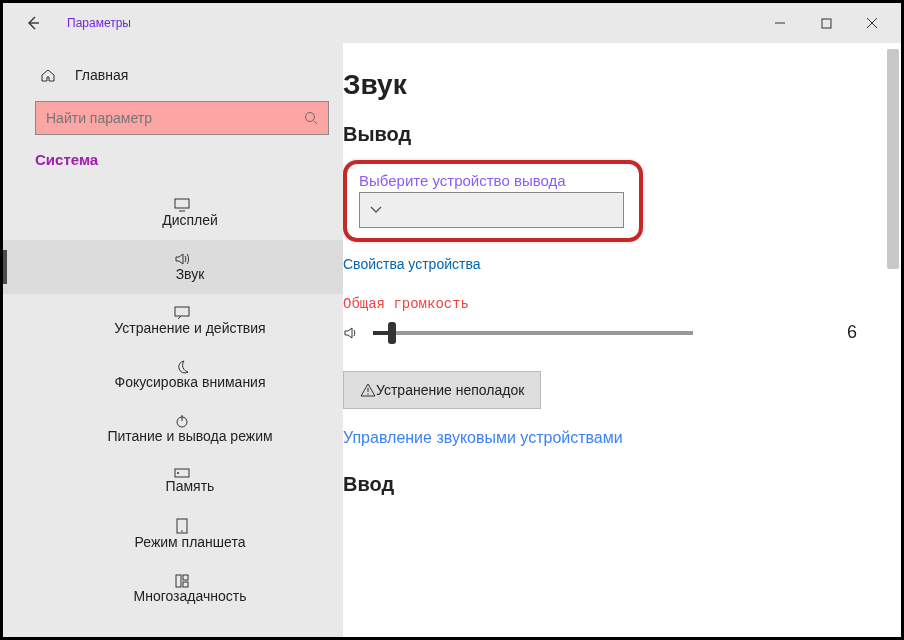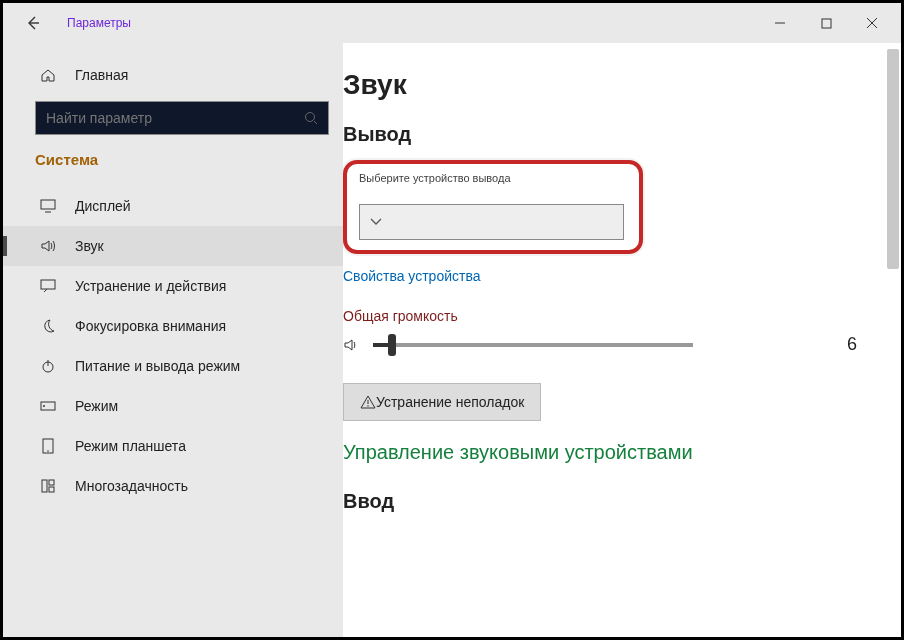--- a/index.html
+++ b/index.html
@@ -7,38 +7,38 @@
     .titlebar { display: flex; align-items: center; height: 40px; background: #e9e9e9; padding: 0 6px; }
     .back-btn { width: 28px; height: 28px; display: flex; align-items: center; justify-content: center; margin-left: 10px; }
     .title { font-size: 12px; margin-left: 20px; color: #6d28d9; }
     .win-controls { margin-left: auto; display: flex; gap: 0; }
     .win-btn { width: 46px; height: 32px; display: flex; align-items: center; justify-content: center; color: #333; }
     .content { display: flex; height: calc(640px - 46px); }
     .sidebar { width: 340px; background: #e9e9e9; padding: 14px 0 0 0; }
     .sidebar .home-row { display: flex; align-items: center; padding: 10px 8px 10px 34px; font-size: 14px; color: #222; }
     .home-row .icon, .nav-item .icon { width: 22px; display: inline-flex; justify-content: center; }
     .home-row .lbl, .nav-item .lbl { margin-left: 16px; }
-    .search-box { margin: 8px 14px 16px 32px; height: 34px; border: 1px solid #8a8a8a; background: #0f172a; display: flex; align-items: center; padding: 0 10px; }
+    .search-box { margin: 8px 14px 16px 32px; height: 34px; border: 1px solid #8a8a8a; background: #fca5a5; display: flex; align-items: center; padding: 0 10px; }
     .search-box input { flex: 1; border: none; background: transparent; outline: none; font-size: 14px; color: #666; }
     .search-ico { color: #555; }
-    .section-title { font-weight: 600; font-size: 15px; color: #a16207; padding: 0 0 18px 32px; }
+    .section-title { font-weight: 600; font-size: 15px; color: #a21caf; padding: 0 0 18px 32px; }
     .nav-list { display: flex; flex-direction: column; }
-    .nav-item { display: flex; align-items: center; padding: 12px 16px 12px 34px; font-size: 14px; color: #222; }
+    .nav-item { display: flex; align-items: center; padding: 12px 16px 12px 34px; font-size: 14px; color: #222; flex-direction: column; }
     .nav-item.active { background: #dcdcdc; position: relative; }
     .nav-item.active::before { content:""; position:absolute; left:0; top:10px; bottom:10px; width:4px; background:#4b4b4b; }
     .main { flex: 1; padding: 26px 24px 0 0; position: relative; overflow: hidden; }
     .main-inner { padding-left: 0; }
     h1 { font-size: 28px; font-weight: 600; color: #222; margin-bottom: 22px; }
     h2 { font-size: 20px; font-weight: 600; color: #222; margin-bottom: 14px; }
-    .label { font-size: 11px; color: #404040; margin-bottom: 20px; display:block;}
+    .label { font-size: 15px; color: #8b5cf6; margin-bottom: 3px; display:block;}
     .highlight-box { border: 4px solid #c62828; border-radius: 14px; padding: 8px 12px 10px 12px; width: 300px; margin-bottom: 14px; box-shadow: 0 0 0 2px rgba(0,0,0,0.05);}
     .dropdown { height: 36px; border: 1px solid #888; background: #eee; display: flex; align-items: center; padding: 0 10px; width: 265px; justify-content: space-between; color:#333; font-size:14px;}
     .desc { font-size: 14px; color: #666; line-height: 1.5; max-width: 470px; margin-bottom: 14px;}
     .link { font-size: 14px; color: #0066b4; margin-bottom: 24px; display:block;}
-    .vol-label { font-size: 14px; color:#7f1d1d; margin-bottom: 10px;}
+    .vol-label { font-size: 14px; color:#ef4444; margin-bottom: 10px; font-family: Liberation Mono, monospace;}
     .vol-row { display: flex; align-items: center; gap: 14px; margin-bottom: 28px;}
     .slider-wrap { display:flex; align-items:center; flex:0 0 380px;}
     .slider { position: relative; height: 4px; background: #999; width: 320px; margin-left: 12px;}
     .slider .fill { position:absolute; left:0; top:0; bottom:0; width: 6%; background:#333;}
     .slider .thumb { position:absolute; top:50%; left:6%; transform:translate(-50%,-50%); width:8px; height:22px; background:#333; border-radius:3px;}
     .vol-value { font-size: 18px; color:#222; margin-left:auto; margin-right: 20px;}
     .troubleshoot { display:inline-flex; align-items:center; height:38px; padding:0 16px; background:#ddd; border:1px solid #bbb; font-size:14px; color:#222; margin-bottom: 20px;}
     .scrollbar { position: absolute; right: 2px; top: 4px; bottom: 4px; width: 12px; }
     .scroll-thumb { position:absolute; top: 2px; width:12px; height: 220px; background:#c8c8c8; border-radius:2px;}
     svg { display:block; }
@@ -138,21 +138,21 @@
           </span>
         <span class="lbl">Питание и вывода режим</span>
       </div>
       <div class="nav-item">
         <span class="icon">
             <svg width="16" height="10" viewBox="0 0 16 10">
               <rect x="1" y="1" width="14" height="8" stroke="#333" fill="none"></rect>
               <circle cx="4" cy="5" r="1" fill="#333"></circle>
             </svg>
           </span>
-        <span class="lbl">Режим</span>
+        <span class="lbl">Память</span>
       </div>
       <div class="nav-item">
         <span class="icon">
             <svg width="14" height="16" viewBox="0 0 14 16">
               <rect x="2" y="1" width="10" height="14" stroke="#333" fill="none"></rect>
               <circle cx="7" cy="13" r="0.8" fill="#333"></circle>
             </svg>
           </span>
         <span class="lbl">Режим планшета</span>
       </div>
@@ -208,21 +208,21 @@
         <span>
             <svg width="16" height="14" viewBox="0 0 16 14">
               <path d="M8 1l7 12H1z" stroke="#333" fill="none"></path>
               <path d="M8 5v4" stroke="#333"></path>
               <circle cx="8" cy="11" r="0.7" fill="#333"></circle>
             </svg>
           </span>
         <span>Устранение неполадок</span>
       </div>
 
-      <a class="link" style="color:#15803d;font-size:20px;display:block;text-decoration:none;margin-bottom:26px">Управление звуковыми устройствами</a>
+      <a class="link" style="color:#3b82f6;font-size:16px;display:block;text-decoration:none;margin-bottom:26px">Управление звуковыми устройствами</a>
 
       <h2>Ввод</h2>
     </div>
 
     <div class="scrollbar">
       <div class="scroll-thumb"></div>
     </div>
   </div>
 </div>
 

